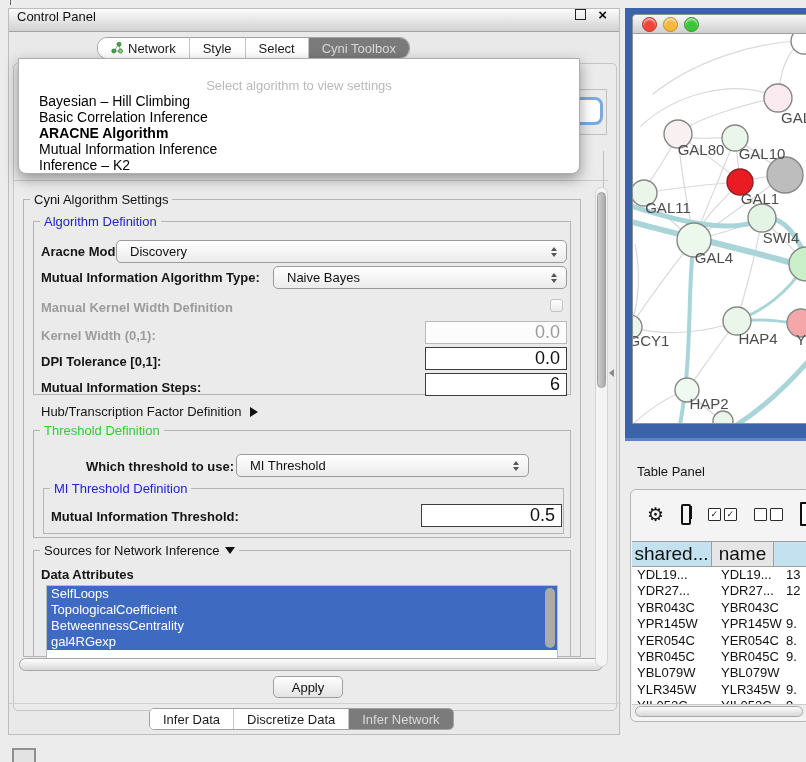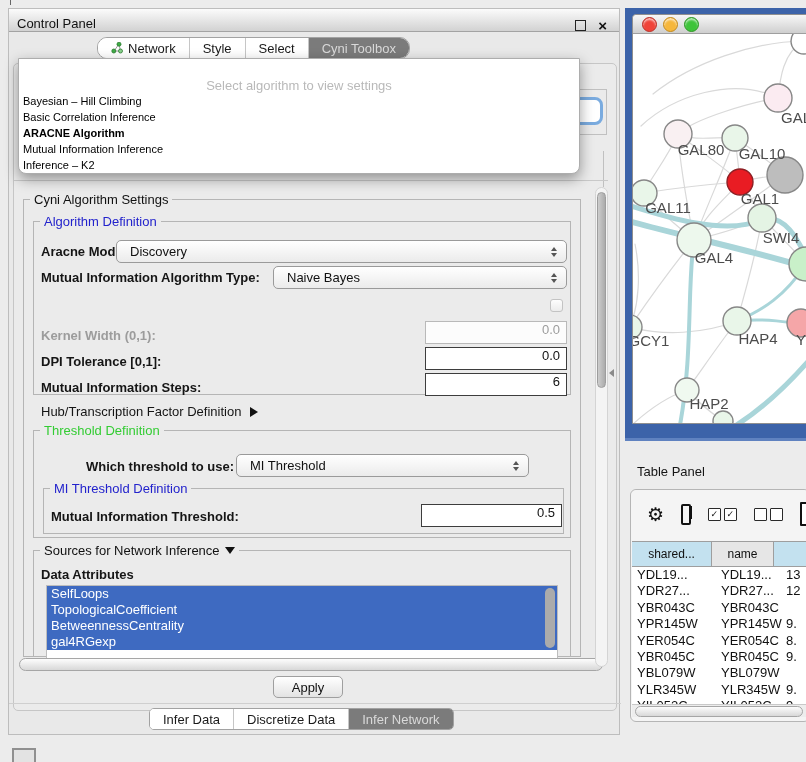--- a/index.html
+++ b/index.html
@@ -6,48 +6,48 @@
   body{width:806px;height:762px;overflow:hidden;background:#ececec;
        font-family:"Liberation Sans","DejaVu Sans",sans-serif;-webkit-font-smoothing:antialiased;}
   #root{position:relative;width:806px;height:762px;overflow:hidden;}
   .abs{position:absolute;box-sizing:border-box;}
   .lbl{font-size:13px;font-weight:bold;color:#151515;white-space:nowrap;}
   .lbl.dis{color:#9c9c9c;}
   .plain{font-size:13px;color:#151515;white-space:nowrap;}
   
   .panel{background:#e9e9e9;border:1px solid #bdbdbd;}
   .titlebar{background:linear-gradient(#fbfbfb,#d2d2d2);border-bottom:1px solid #a3a3a3;
-            display:flex;align-items:flex-end;padding:0 8px;gap:32px;}
+            display:flex;align-items:flex-start;padding:0 8px;gap:32px;}
   .titlebar .t{font-size:13px;color:#111;}
   .float-ic{width:9px;height:9px;border:1.5px solid #222;background:transparent;}
   .close-ic{font-size:15px;font-weight:900;color:#111;line-height:9px;}
   
   .seg{display:flex;height:22px;background:#fff;border:1px solid #a2a2a2;border-radius:5px;
        overflow:hidden;align-items:stretch;font-size:13px;color:#1a1a1a;}
   .seg .tab{display:flex;align-items:center;gap:5px;padding:0 13px;border-left:1px solid #c6c6c6;background:#fff;}
   .seg .tab:first-child{border-left:none;}
   .seg .tab.sel{background:#7b7b7b;color:#d9d9d9;}
   
   .dd{background:#fff;border:1px solid #adadad;border-radius:0 0 8px 8px;
       box-shadow:0 5px 14px rgba(0,0,0,.38);}
   .dd .prompt{font-size:13px;color:#b9b9b9;text-align:center;padding-top:19px;height:15px;}
-  .dd .it{font-size:11px;color:#000;line-height:16px;padding-left:4px;white-space:nowrap;}
+  .dd .it{font-size:14px;color:#000;line-height:16px;padding-left:20px;white-space:nowrap;}
   .dd .it.b{font-weight:bold;}
   
   .gbox{border:1px solid #b5b5b5;}
   .gtitle{position:absolute;top:-8px;left:6px;background:#ebebeb;padding:0 4px;
           font-size:13px;white-space:nowrap;display:flex;align-items:center;gap:5px;}
   
   .combo{display:flex;align-items:center;border:1px solid #9a9a9a;border-radius:5px;
          background:linear-gradient(#ffffff,#ebebeb);font-size:13px;color:#111;padding-left:13px;}
   .spin{margin-left:auto;margin-right:9px;display:flex;flex-direction:column;gap:2px;}
   .spin i{display:block;width:0;height:0;border-left:3.5px solid transparent;border-right:3.5px solid transparent;}
   .spin i.up{border-bottom:4.5px solid #555;}
   .spin i.dn{border-top:4.5px solid #555;}
-  .field{border:1.5px solid #3d3d3d;background:#fff;font-size:13px;color:#111;
+  .field{border:1.5px solid #3d3d3d;background:#fff;font-size:18px;color:#111;
          display:flex;align-items:flex-start;justify-content:flex-end;padding-right:6px;}
   .field.dis{border:1px solid #b9b9b9;color:#9c9c9c;background:#fcfcfc;}
   .cb{width:13px;height:13px;border:1px solid #c3c3c3;border-radius:3px;background:linear-gradient(#fdfdfd,#ececec);}
   .tri-r{width:0;height:0;border-top:5px solid transparent;border-bottom:5px solid transparent;border-left:8px solid #111;display:inline-block;}
   .tri-d{width:0;height:0;border-left:5px solid transparent;border-right:5px solid transparent;border-top:7px solid #111;display:inline-block;}
   
   .attr-list{background:#fff;border:1px solid #bdbdbd;}
   .attr-list .li{font-size:13px;line-height:16px;color:#fff;padding-left:4px;white-space:nowrap;}
   
   .sb-track{background:#f4f4f4;border:1px solid #d4d4d4;border-radius:7px;}
@@ -56,21 +56,21 @@
   
   .btn{display:flex;align-items:center;justify-content:center;font-size:13px;color:#111;
        background:linear-gradient(#ffffff,#e3e3e3);border:1px solid #9f9f9f;border-radius:5px;}
   
   .netframe{background:#3c63a9;}
   .net-titlebar{background:linear-gradient(#f7f7f7,#cfcfcf);border-bottom:1px solid #9f9f9f;
                 border-radius:4px 4px 0 0;display:flex;align-items:center;gap:6px;padding-left:9px;}
   .tl{width:13px;height:13px;border-radius:50%;box-shadow:inset 0 2px 2px rgba(255,255,255,.65);}
   
   .tp-win{background:#f4f4f4;border:1px solid #b5b5b5;border-radius:6px;}
-  .hcell{display:flex;align-items:center;justify-content:center;font-size:12px;color:#111;
+  .hcell{display:flex;align-items:center;justify-content:center;font-size:19px;color:#111;
          border-right:1px solid #9e9e9e;border-top:1px solid #9e9e9e;border-bottom:1px solid #9e9e9e;}
   .trow{display:flex;height:16.4px;line-height:16.4px;font-size:13px;color:#111;}
   .tcell{overflow:hidden;white-space:nowrap;}
   .tcell.c0{width:79px;padding-left:5px;}
   .tcell.c1{width:61px;padding-left:5px;}
   .tcell.c2{flex:1;padding-left:4px;}
   
   .ic-gear{font-size:19px;color:#111;line-height:19px;}
   .ic-cols{width:17px;height:17px;border:2px solid #111;border-radius:2px;position:relative;}
   .ic-cols:after{content:"";position:absolute;left:6.5px;top:0;width:2px;height:13px;background:#111;}
@@ -140,20 +140,21 @@
         </span>
     </div>
     <span class="abs lbl" style="left:32px;top:261px;">Mutual Information Algorithm Type:</span>
     <div class="abs combo" style="left:264px;top:257px;width:294px;height:23px;">
       <span>Naive Bayes</span>
       <span class="spin">
           <i class="up"></i>
           <i class="dn"></i>
         </span>
     </div>
+    <span class="abs lbl dis" style="left:32px;top:291px;">Manual Kernel Width Definition</span>
     <div class="abs cb" style="left:541px;top:290px;"></div>
     <span class="abs lbl dis" style="left:32px;top:319px;">Kernel Width (0,1):</span>
     <div class="abs field dis" style="left:416px;top:312px;width:142px;height:23px;">
       <span>0.0</span>
     </div>
     <span class="abs lbl" style="left:32px;top:345px;">DPI Tolerance [0,1]:</span>
     <div class="abs field" style="left:416px;top:338px;width:142px;height:23px;">
       <span>0.0</span>
     </div>
     <span class="abs lbl" style="left:32px;top:371px;">Mutual Information Steps:</span>

